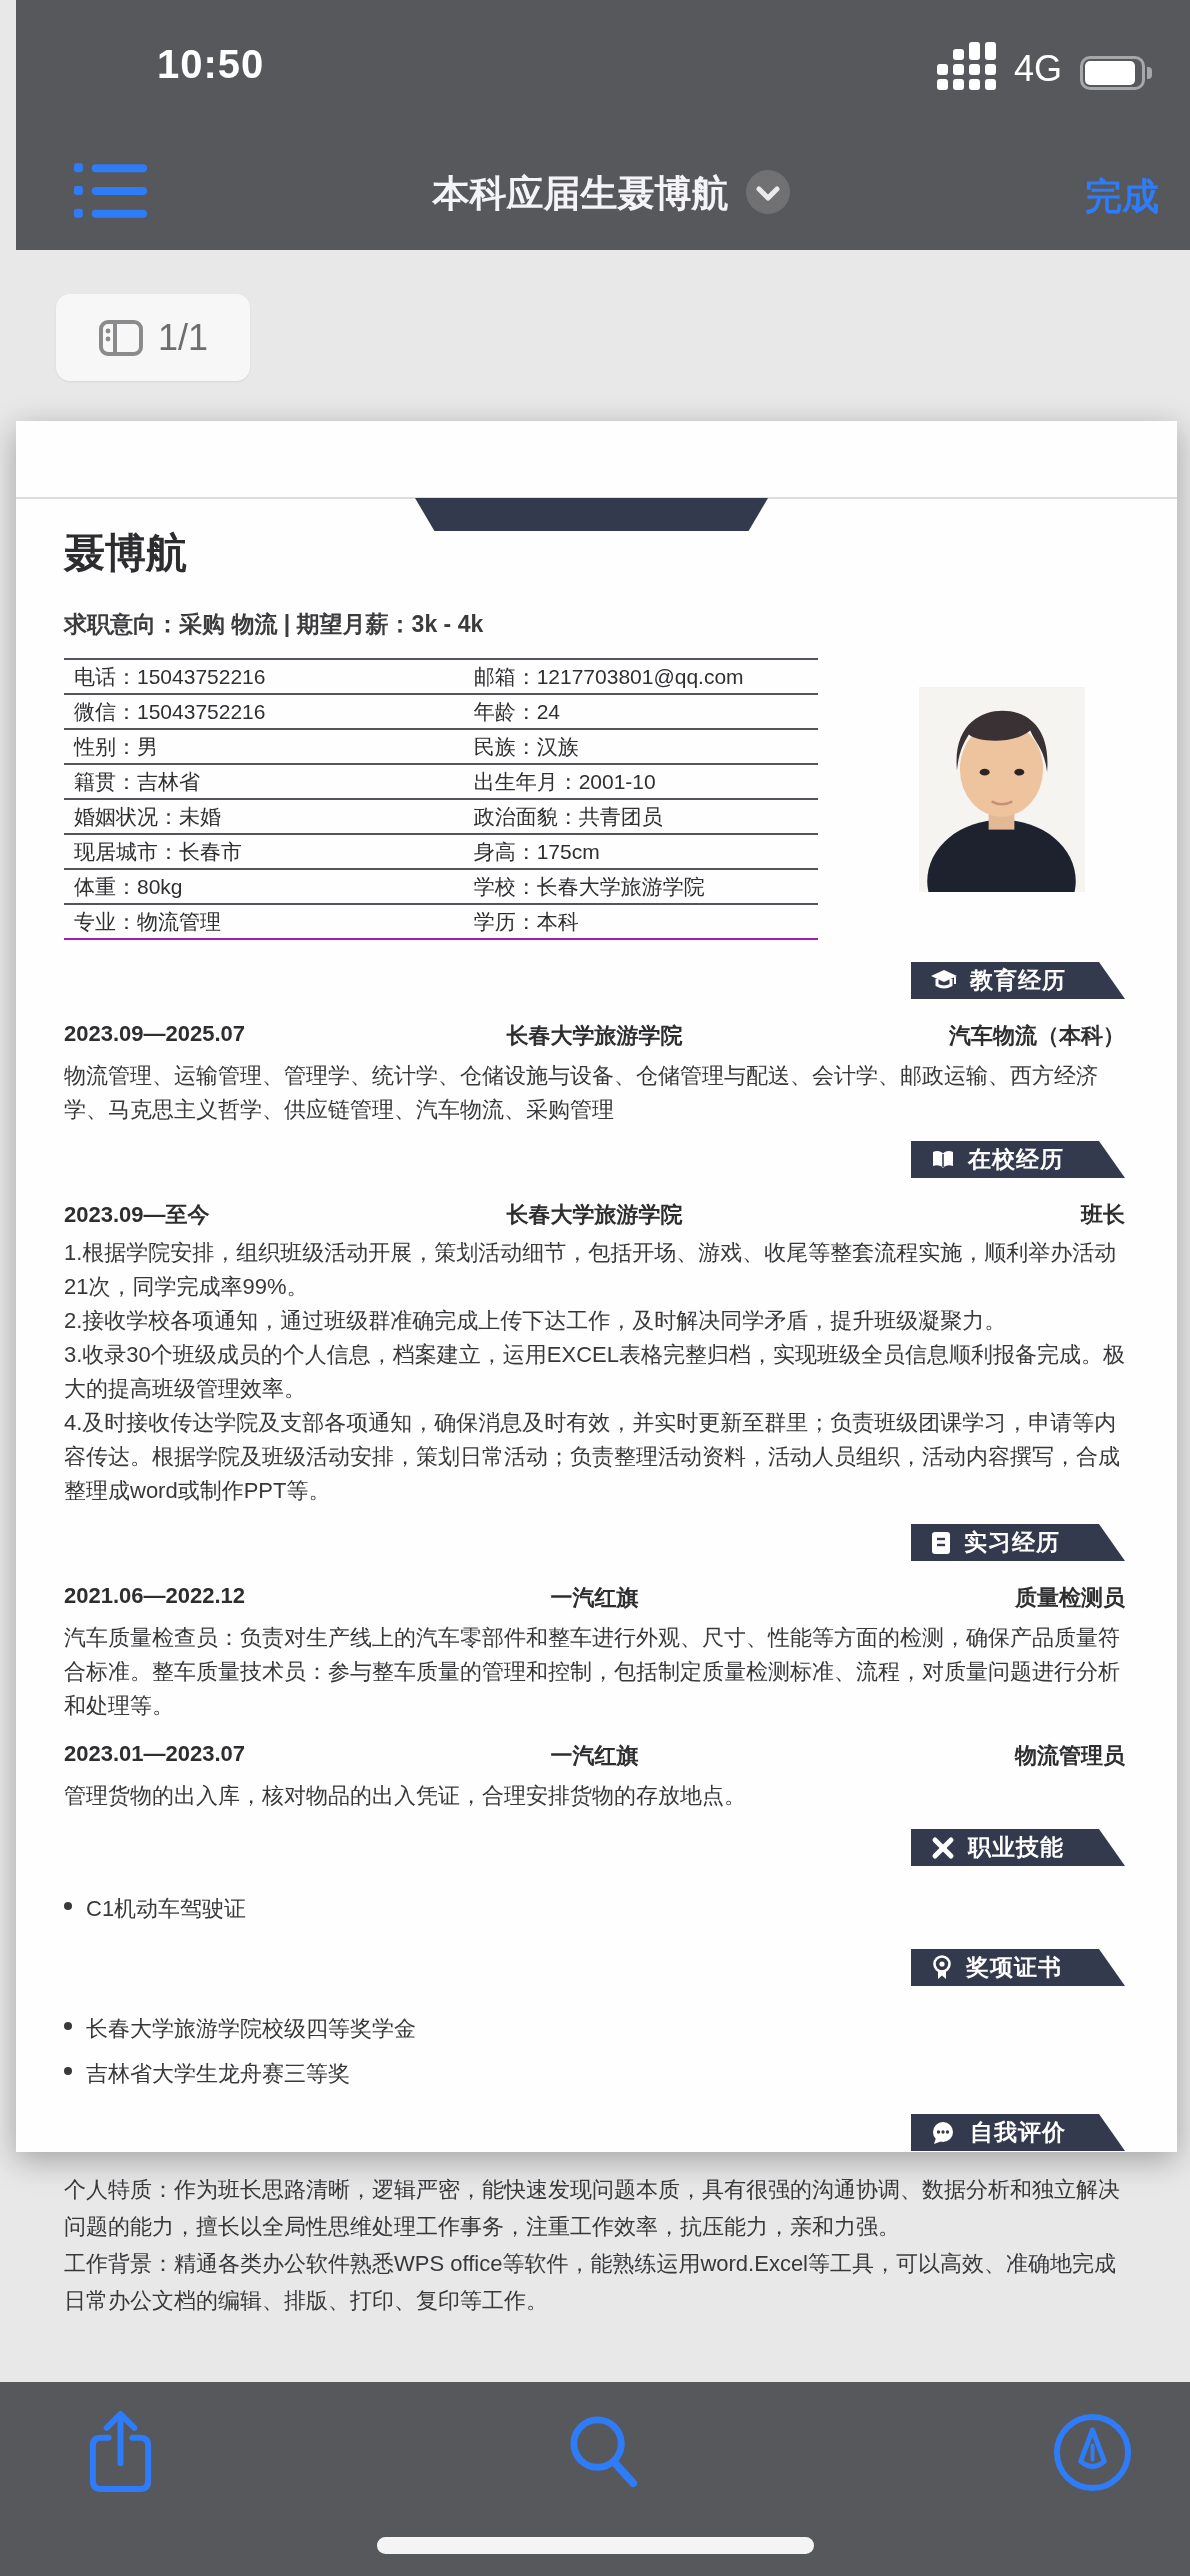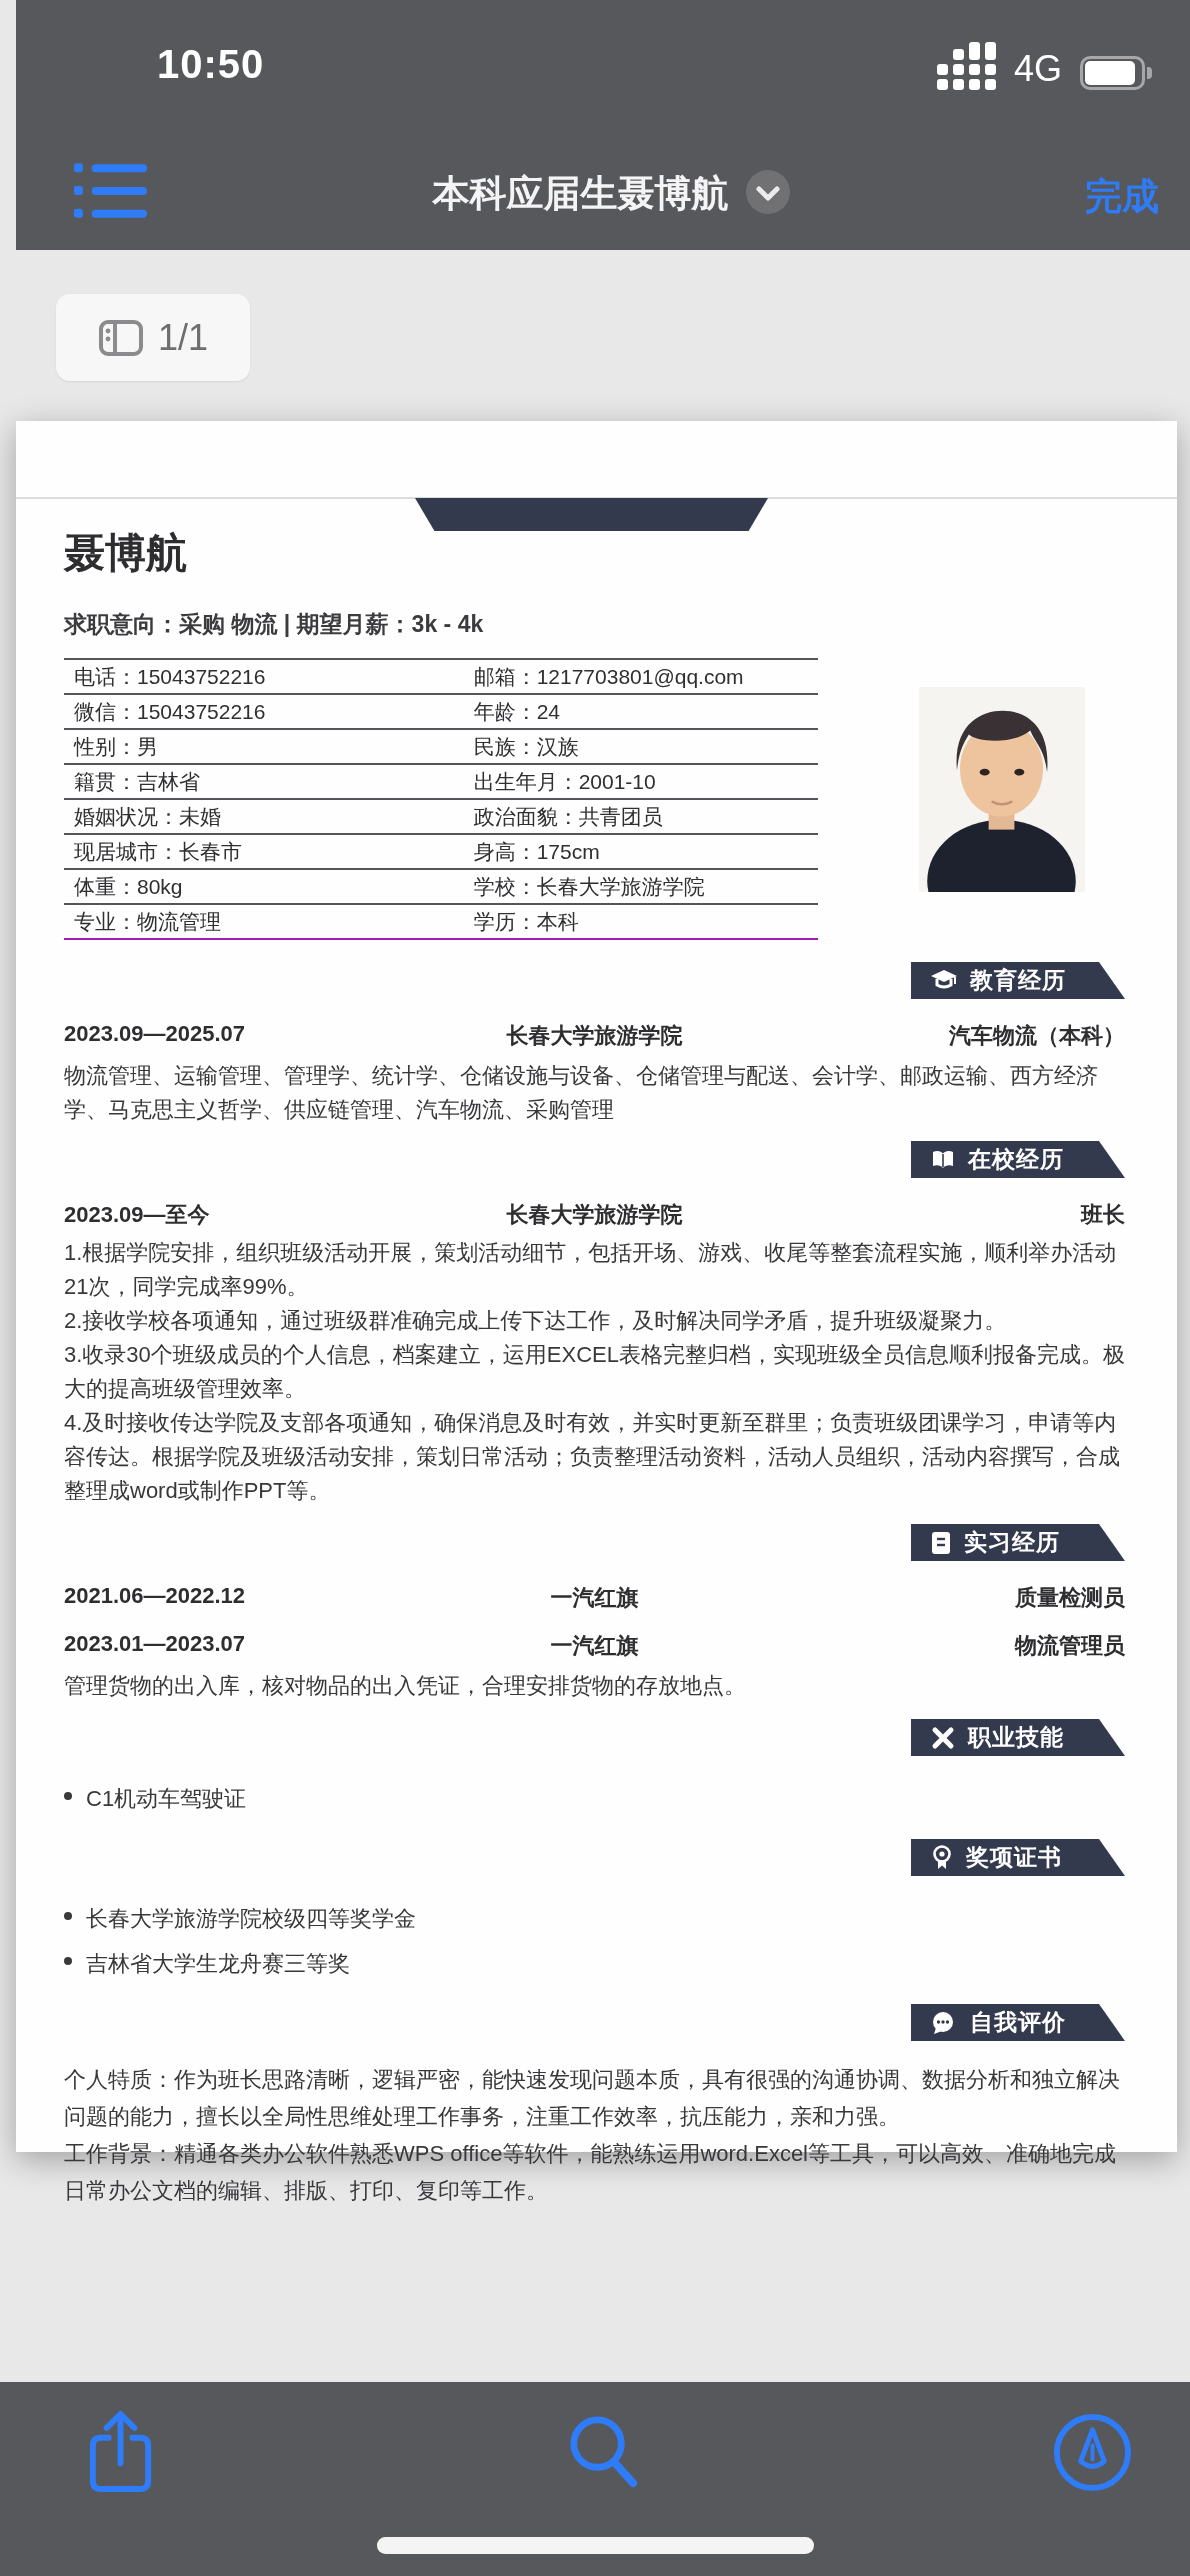--- a/index.html
+++ b/index.html
@@ -241,20 +241,21 @@
         </svg>
         <span class="btxt">实习经历</span>
       </div>
       <div class="hrule"></div>
     </div>
     <div class="entry">
       <span class="e-date">2021.06—2022.12</span>
       <span class="e-org">一汽红旗</span>
       <span class="e-tag">质量检测员</span>
     </div>
+    <div class="body-txt">汽车质量检查员：负责对生产线上的汽车零部件和整车进行外观、尺寸、性能等方面的检测，确保产品质量符合标准。整车质量技术员：参与整车质量的管理和控制，包括制定质量检测标准、流程，对质量问题进行分析和处理等。</div>
     <div class="entry" style="margin-top:18px">
       <span class="e-date">2023.01—2023.07</span>
       <span class="e-org">一汽红旗</span>
       <span class="e-tag">物流管理员</span>
     </div>
     <div class="body-txt">管理货物的出入库，核对物品的出入凭证，合理安排货物的存放地点。</div>
 
     <div class="shead" style="margin-top:16px">
       <div class="banner">
         <svg width="24" height="24" viewBox="0 0 24 24">

